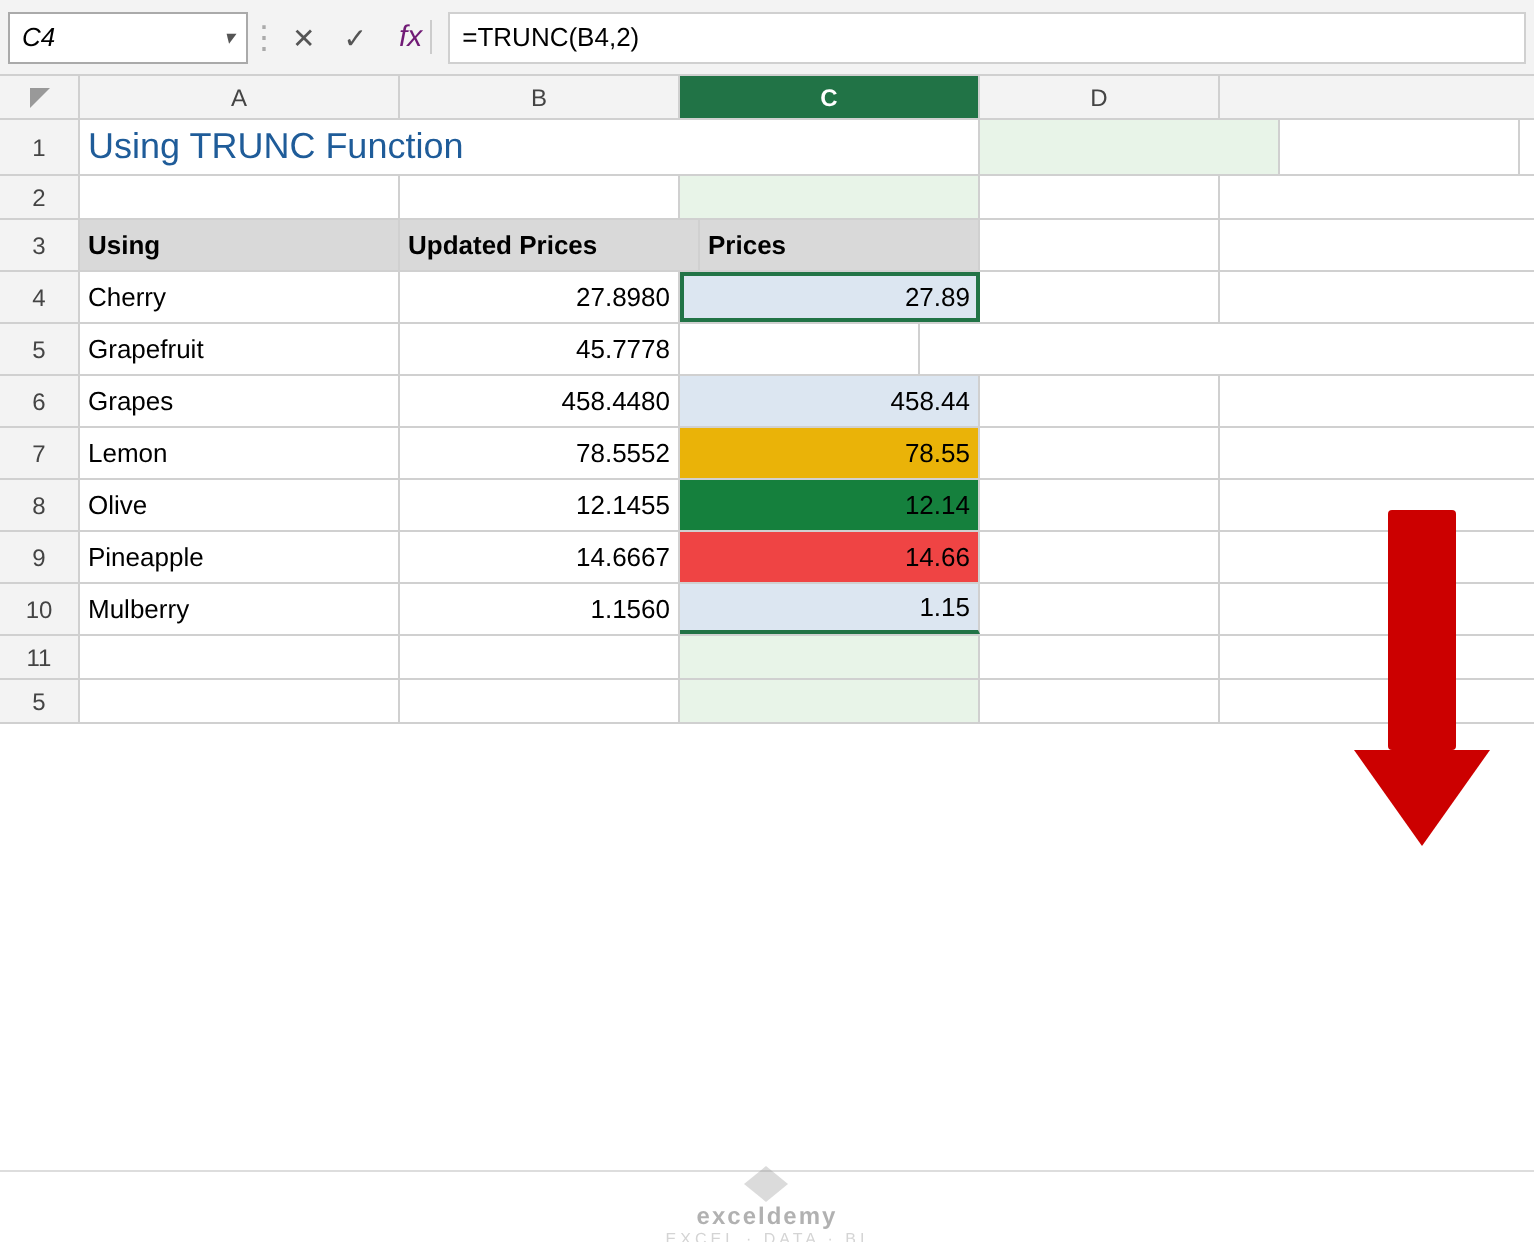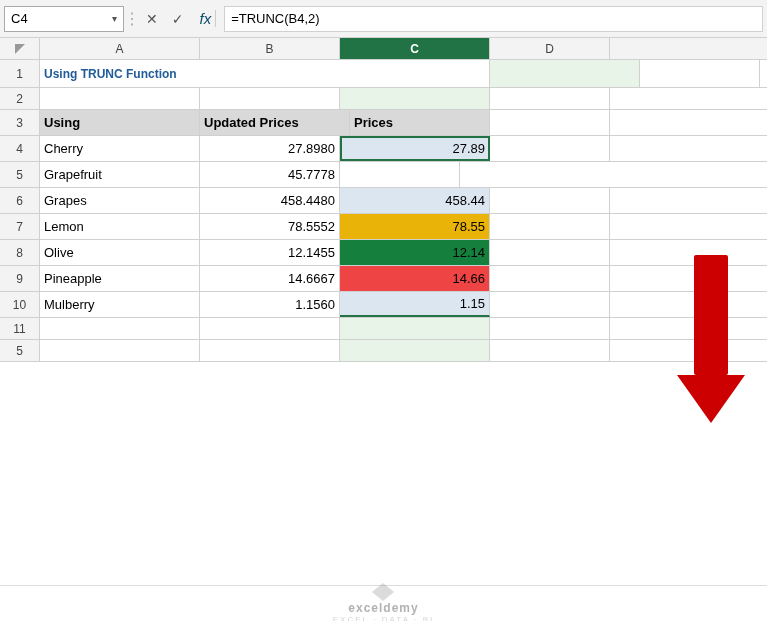--- a/index.html
+++ b/index.html
@@ -34,20 +34,21 @@
     .name-box {
       width: 120px;
       border: 1px solid #aaa;
       background: white;
       padding: 3px 6px;
       font-size: 13px;
       display: flex;
       align-items: center;
       justify-content: space-between;
       height: 26px;
+      font-style: italic;
     }
 
     .name-box-text {
       font-size: 13px;
     }
 
     .name-box-arrow {
       font-size: 10px;
       color: #555;
     }
@@ -71,21 +72,21 @@
     .formula-icon {
       font-size: 14px;
       color: #555;
       cursor: pointer;
       padding: 2px 4px;
     }
 
     .fx-label {
       font-style: italic;
       font-size: 15px;
-      color: #0c4a6e;
+      color: #701a75;
       padding: 0 4px;
       border-right: 1px solid #ccc;
       margin-right: 4px;
     }
 
     .formula-input {
       flex: 1;
       border: none;
       background: white;
       font-size: 13px;
@@ -264,21 +265,21 @@
       <div class="col-header col-B" style="width:140px;min-width:140px">B</div>
       <div class="col-header col-C active" style="width:150px;min-width:150px">C</div>
       <div class="col-header col-D" style="width:120px;min-width:120px">D</div>
     </div>
 
     <div class="spreadsheet-body">
       <div class="main-grid">
 
         <div class="grid-row" style="min-height:28px">
           <div class="row-num">1</div>
-          <div class="cell col-A title-blue" style="width:450px;min-width:450px;font-weight:bold;color:#1F5C99;font-size:12px">Using TRUNC Function</div>
+          <div class="cell col-A title-blue" style="width:450px;min-width:450px;font-weight:normal;color:#1F5C99;font-size:18px">Using TRUNC Function</div>
           <div class="cell col-C" style="width:150px;min-width:150px;background:#e8f4e8"></div>
           <div class="cell col-D" style="width:120px;min-width:120px"></div>
         </div>
 
         <div class="grid-row" style="min-height:22px">
           <div class="row-num">2</div>
           <div class="cell col-A" style="width:160px;min-width:160px"></div>
           <div class="cell col-B" style="width:140px;min-width:140px"></div>
           <div class="cell col-C" style="width:150px;min-width:150px;background:#e8f4e8"></div>
           <div class="cell col-D" style="width:120px;min-width:120px"></div>

